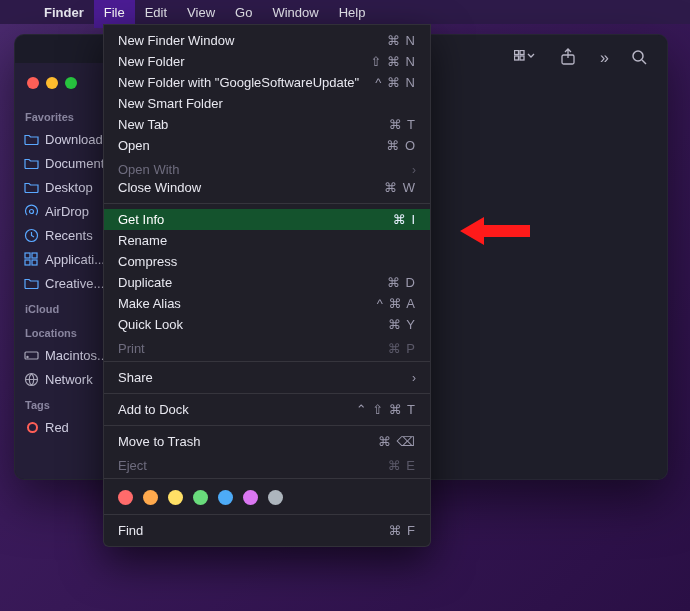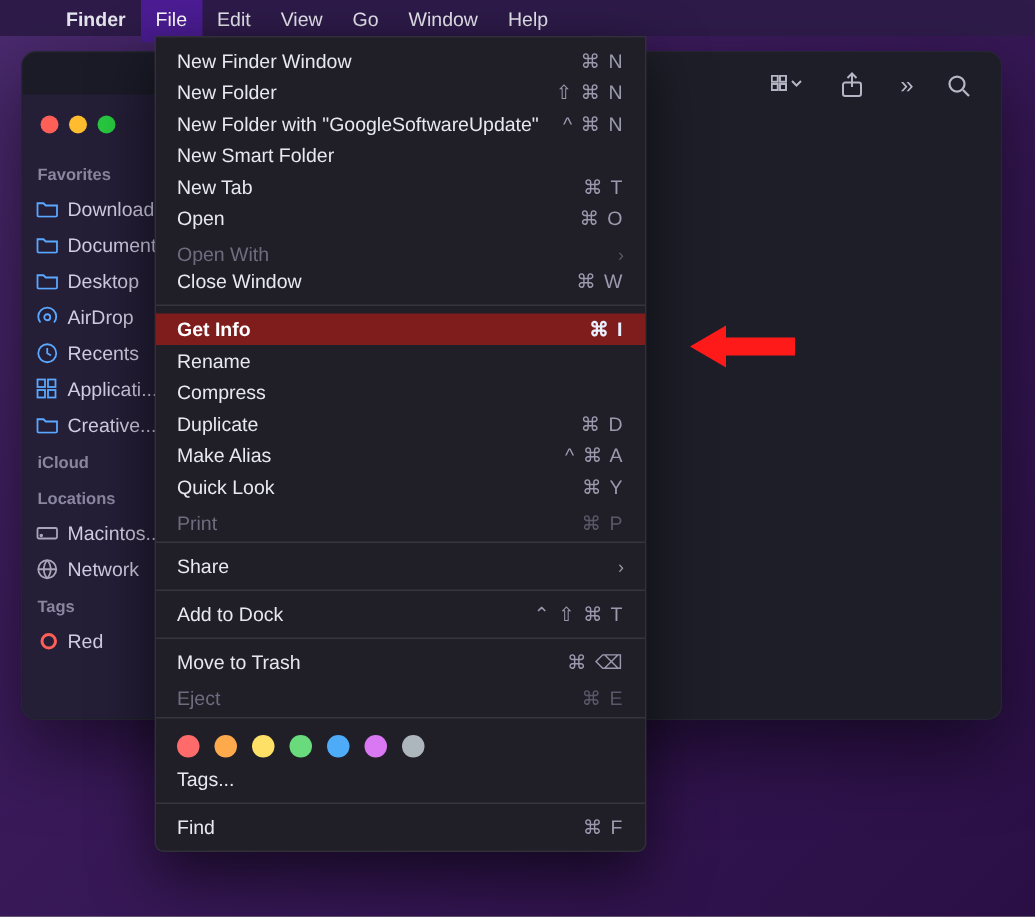--- a/index.html
+++ b/index.html
@@ -118,21 +118,21 @@
   .dd-item {
     display: flex;
     align-items: center;
     justify-content: space-between;
     height: 21px;
     padding: 0 14px;
     font-size: 13px;
     color: #e8e8f0;
   }
   .dd-item.disabled { color: #6e6c7e; align-items: flex-end; }
-  .dd-item.highlight { background: #7f1d1d; color: #fff; font-weight: bold; }
+  .dd-item.highlight { background: #14532d; color: #fff; }
   .dd-item .shortcut { color: #9b99ad; font-size: 13px; letter-spacing: 1px; }
   .dd-item.highlight .shortcut { color: #e8f0ff; }
   .dd-item.disabled .shortcut { color: #5a5868; }
   .dd-sep {
     height: 1px; background: rgba(255,255,255,0.1); margin: 5px 0;
   }
   .dd-item .chev { color: #9b99ad; font-size: 12px; }
   .dd-item.disabled .chev { color: #5a5868; }
 
   .tag-row {
@@ -368,24 +368,20 @@
     <div class="dd-sep"></div>
     <div class="tag-row">
       <span style="background: rgb(255, 107, 107);"></span>
       <span style="background: rgb(255, 169, 77);"></span>
       <span style="background: rgb(255, 224, 102);"></span>
       <span style="background: rgb(105, 219, 124);"></span>
       <span style="background: rgb(77, 171, 247);"></span>
       <span style="background: rgb(218, 119, 242);"></span>
       <span style="background: rgb(173, 181, 189);"></span>
     </div>
-    <div class="dd-item">
-      <span>Tags...</span>
-      <span class="shortcut"></span>
-    </div>
     <div class="dd-sep"></div>
     <div class="dd-item">
       <span>Find</span>
       <span class="shortcut">⌘ F</span>
     </div>
   </div>
 
 <div class="arrow">
   <svg width="70" height="32" viewBox="0 0 70 32">
     <polygon points="0,16 24,2 24,10 70,10 70,22 24,22 24,30" fill="#ff1a1a"></polygon>

